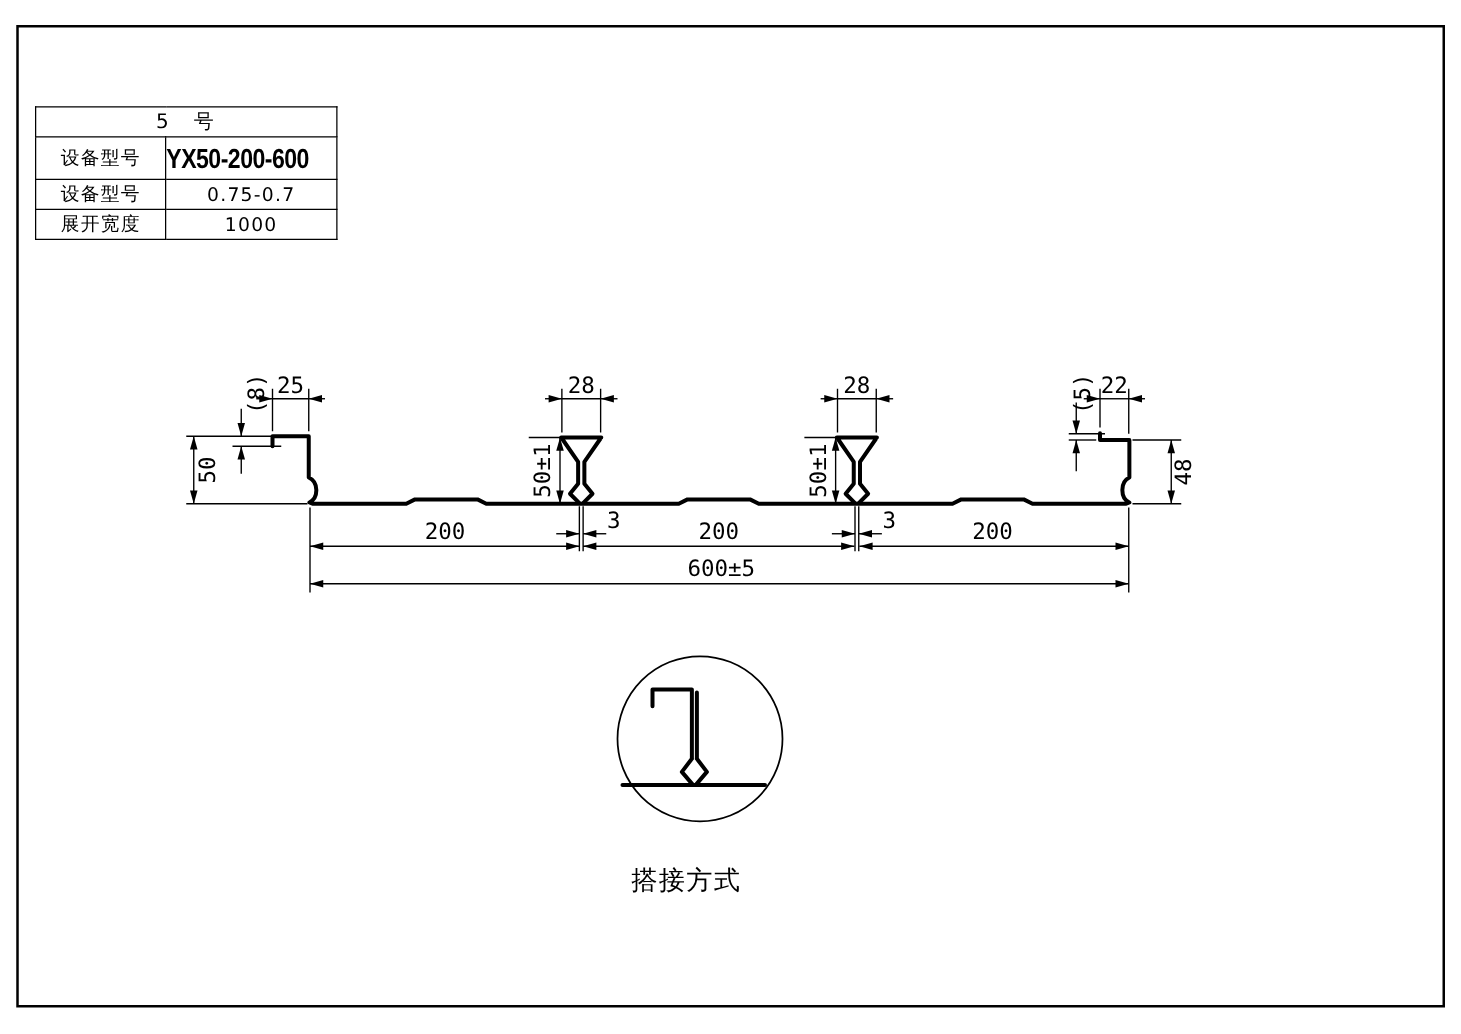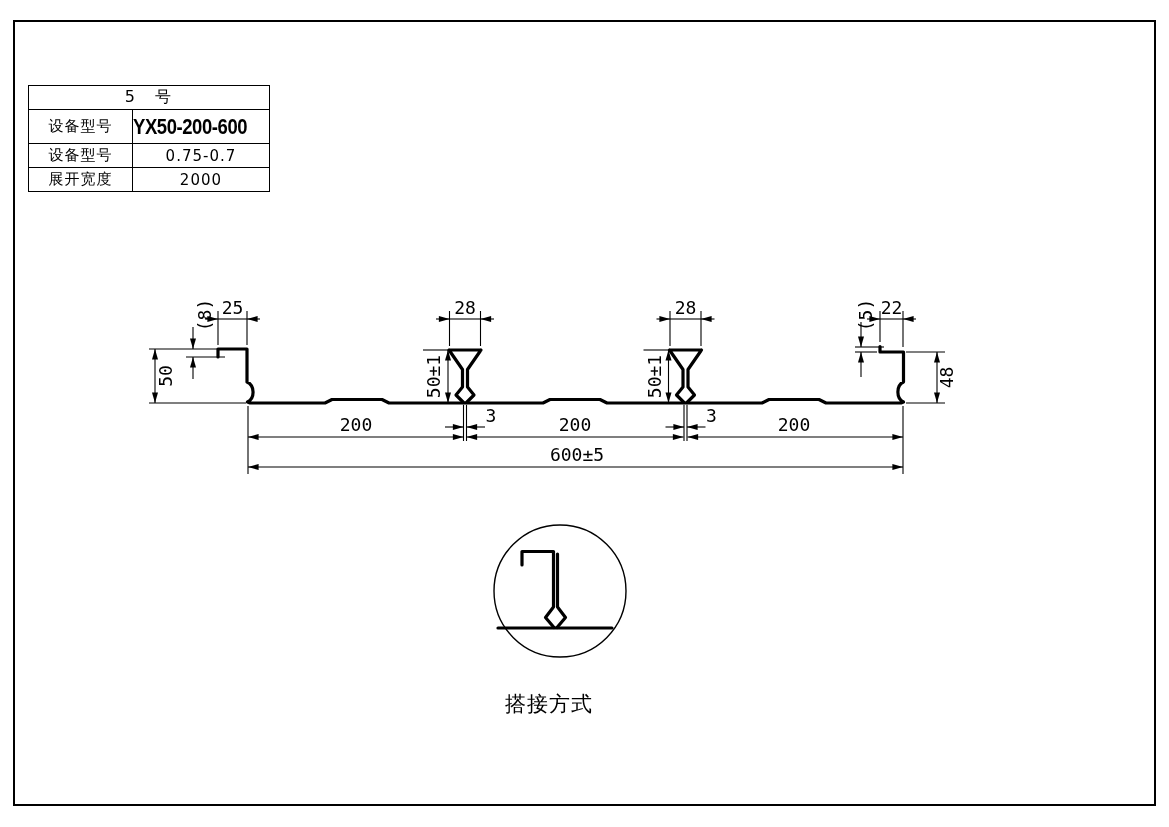--- a/index.html
+++ b/index.html
@@ -38,21 +38,21 @@
     <tr class="r-model">
       <td class="lab">设备型号</td>
       <td class="val"><span class="model-big">YX50-200-600</span></td>
     </tr>
     <tr class="r-std">
       <td class="lab">设备型号</td>
       <td class="val">0.75-0.7</td>
     </tr>
     <tr class="r-std">
       <td class="lab">展开宽度</td>
-      <td class="val">2000</td>
+      <td class="val">1000</td>
     </tr>
   </tbody>
     </table>
 
   <svg class="draw" width="1169" height="827" viewBox="0 0 1169 827">
     <defs>
       <marker id="arr" markerUnits="userSpaceOnUse" markerWidth="12" markerHeight="8" refX="11.2" refY="4" orient="auto-start-reverse">
         <path d="M0.6,1 L11.2,4 L0.6,7 Z" fill="#000"></path>
       </marker>
     </defs>

